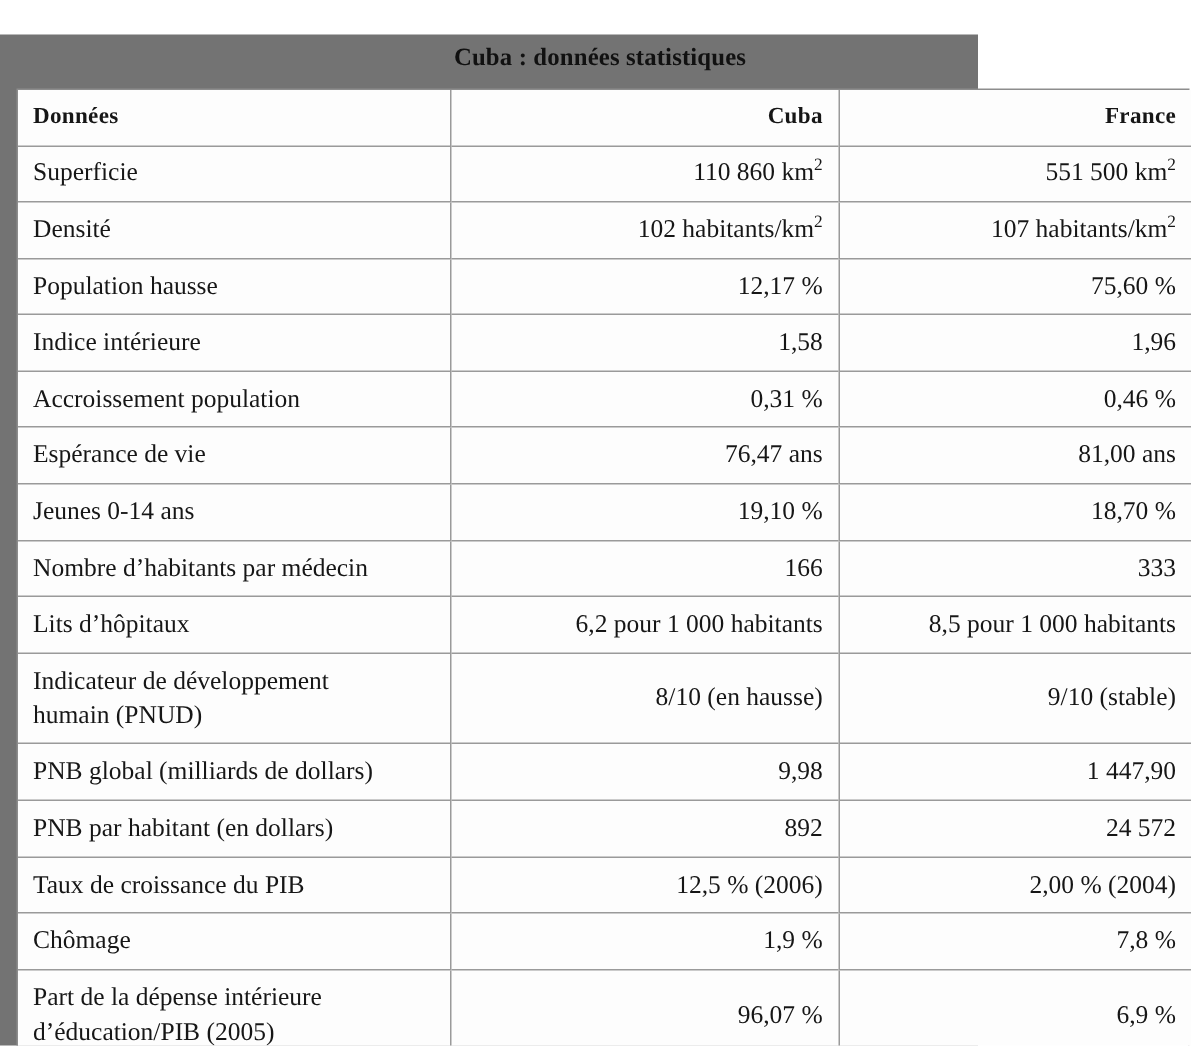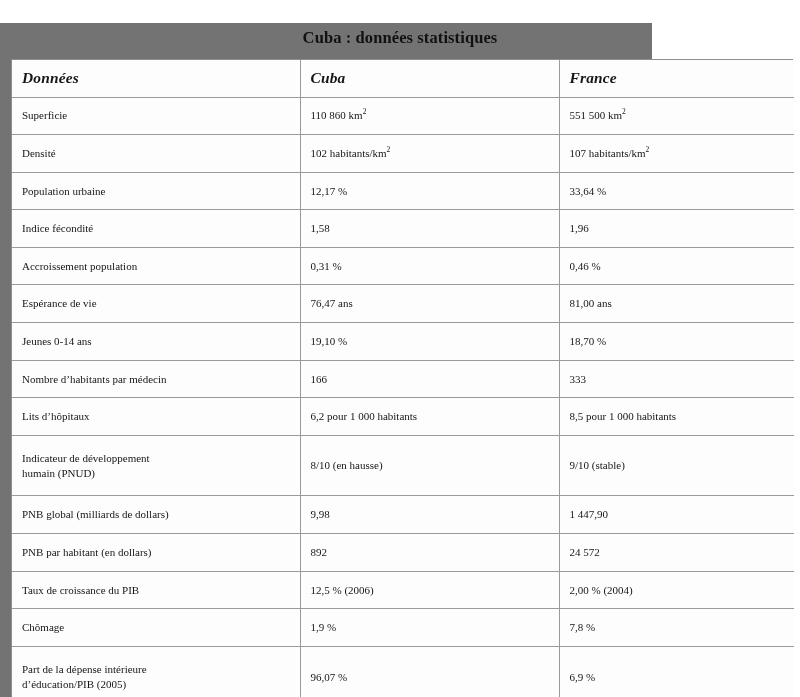--- a/index.html
+++ b/index.html
@@ -73,52 +73,52 @@
   }
   table.stat-table tr.head-row > * {
     border-top: 0;
   }
 
   table.stat-table th,
   table.stat-table td {
     border-right: 1.2px solid #9a9a9a;
     padding: 0 10px;
     vertical-align: middle;
-    font-size: 11px;
+    font-size: 17px;
     line-height: 1.34;
     color: #161616;
     background: #fdfdfd;
   }
   table.stat-table th:last-child,
   table.stat-table td:last-child {
     border-right: 0;
   }
 
   .cell-label {
     text-align: left;
     padding-left: 12px;
   }
   .cell-value {
-    text-align: left;
+    text-align: right;
   }
 
   
   tr.head-row th {
     font-weight: bold;
     font-size: 15.4px;
     letter-spacing: 0.2px;
   }
   tr.head-row th.cell-label {
     text-align: left;
   }
 
   
   tr.h-normal { height: 36px; }
   tr.h-tall   { height: 58px; }
-  tr.h-head   { height: 37px; font-style: italic; }
+  tr.h-head   { height: 37px; }
 
   .nowrap { white-space: nowrap; }
   .multiline { white-space: pre-line; }
 
   sup {
     font-size: 0.68em;
     vertical-align: super;
     line-height: 0;
   }
 </style>
@@ -150,26 +150,26 @@
             <td class="cell-label">Superficie</td>
             <td class="cell-value nowrap">110 860 km<sup>2</sup></td>
             <td class="cell-value nowrap">551 500 km<sup>2</sup></td>
           </tr>
           <tr class="data-row h-normal">
             <td class="cell-label">Densité</td>
             <td class="cell-value nowrap">102 habitants/km<sup>2</sup></td>
             <td class="cell-value nowrap">107 habitants/km<sup>2</sup></td>
           </tr>
           <tr class="data-row h-normal">
-            <td class="cell-label">Population urbaine</td>
+            <td class="cell-label">Population hausse</td>
             <td class="cell-value nowrap">12,17 %</td>
-            <td class="cell-value nowrap">33,64 %</td>
-          </tr>
-          <tr class="data-row h-normal">
-            <td class="cell-label">Indice fécondité</td>
+            <td class="cell-value nowrap">75,60 %</td>
+          </tr>
+          <tr class="data-row h-normal">
+            <td class="cell-label">Indice intérieure</td>
             <td class="cell-value nowrap">1,58</td>
             <td class="cell-value nowrap">1,96</td>
           </tr>
           <tr class="data-row h-normal">
             <td class="cell-label">Accroissement population</td>
             <td class="cell-value nowrap">0,31 %</td>
             <td class="cell-value nowrap">0,46 %</td>
           </tr>
           <tr class="data-row h-normal">
             <td class="cell-label">Espérance de vie</td>

